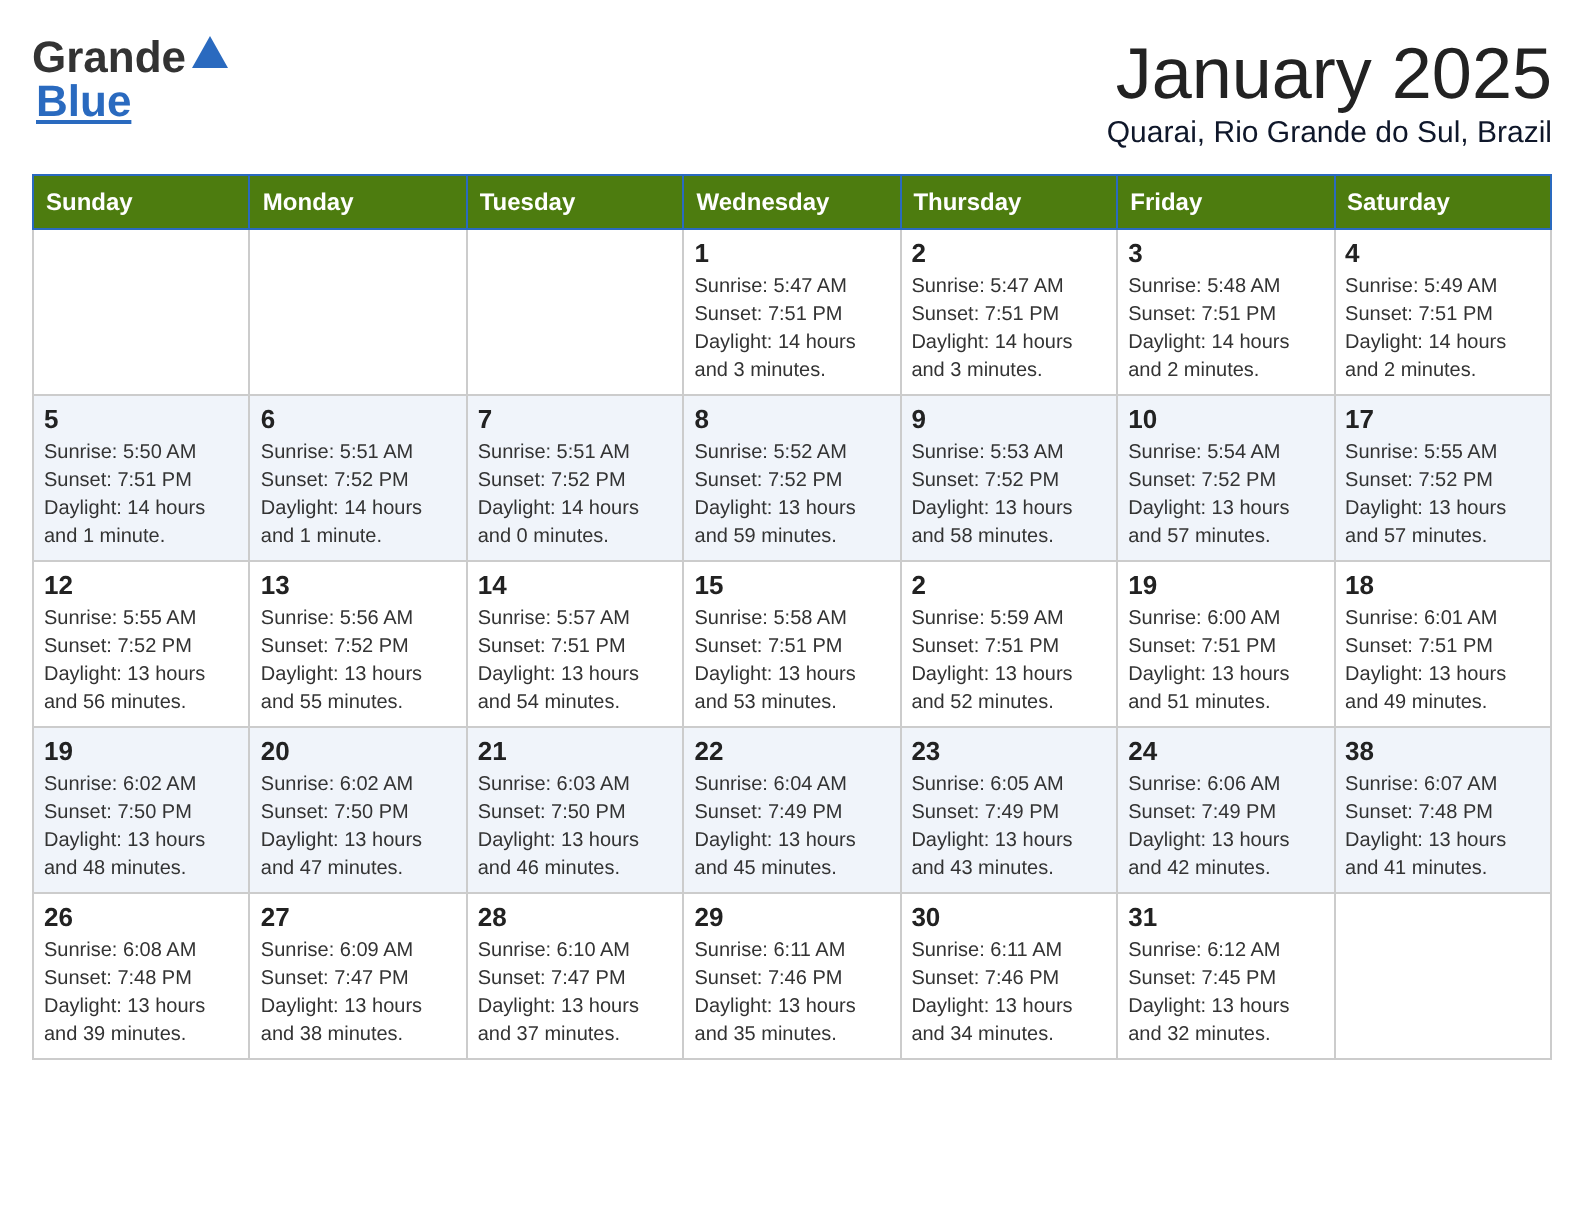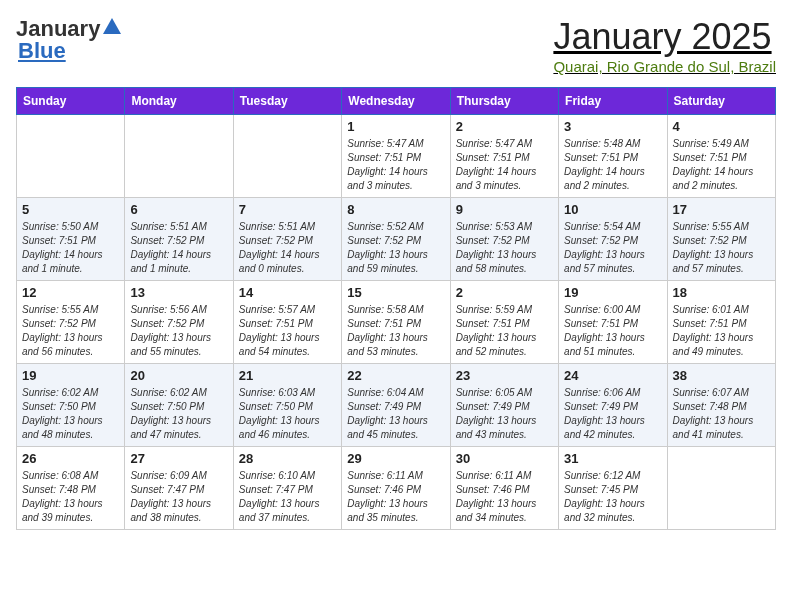--- a/index.html
+++ b/index.html
@@ -17,38 +17,38 @@
       margin-bottom: 12px;
     }
     .logo {
       display: flex;
       flex-direction: column;
       align-items: flex-start;
     }
     .logo-general { color: #333; }
     .logo-blue { color: #2a6abf; }
     .title-area {
-      text-decoration: underline;
+      text-align: right;
     }
     .calendar-title {
       font-size: 36px;
       font-weight: normal;
       color: #222;
     }
     .calendar-subtitle {
       font-size: 15px;
-      color: #4d7c0f;
+      color: #0f172a;
     }
     table {
       width: 100%;
       border-collapse: collapse;
       font-size: 11px;
     }
     thead tr th {
-      background-color: #6d28d9;
+      background-color: #4d7c0f;
       color: #fff;
       text-align: left;
       padding: 6px 6px;
       font-size: 12px;
       font-weight: bold;
       border: 1px solid #2a6abf;
     }
     tbody tr td {
       border: 1px solid #ccc;
       vertical-align: top;
@@ -65,33 +65,32 @@
     .day-number {
       font-size: 13px;
       font-weight: bold;
       margin-bottom: 3px;
       color: #222;
     }
     .day-info {
       font-size: 10px;
       color: #333;
       line-height: 1.4;
-      font-style: italic;
     }
     .empty-cell {
       background-color: #fff !important;
     }
   </style>
 </head>
 <body>
 
 <div class="header-area">
   <div class="logo">
     <div style="display:flex;align-items:center;">
-      <span class="logo-general" style="font-size:22px;font-weight:bold;color:#333;">January</span>
+      <span class="logo-general" style="font-size:22px;font-weight:bold;color:#333;">Grande</span>
       <svg width="22" height="22" viewBox="0 0 22 22" style="margin-left:1px;margin-bottom:4px;">
         <polygon points="2,18 11,2 20,18" fill="#2a6abf"></polygon>
       </svg>
     </div>
     <span class="logo-blue" style="font-size:22px;font-weight:bold;color:#2a6abf;margin-top:-4px;margin-left:2px;text-decoration:underline;">Blue</span>
   </div>
   <div class="title-area">
     <div class="calendar-title">January 2025</div>
     <div class="calendar-subtitle">Quarai, Rio Grande do Sul, Brazil</div>
   </div>

